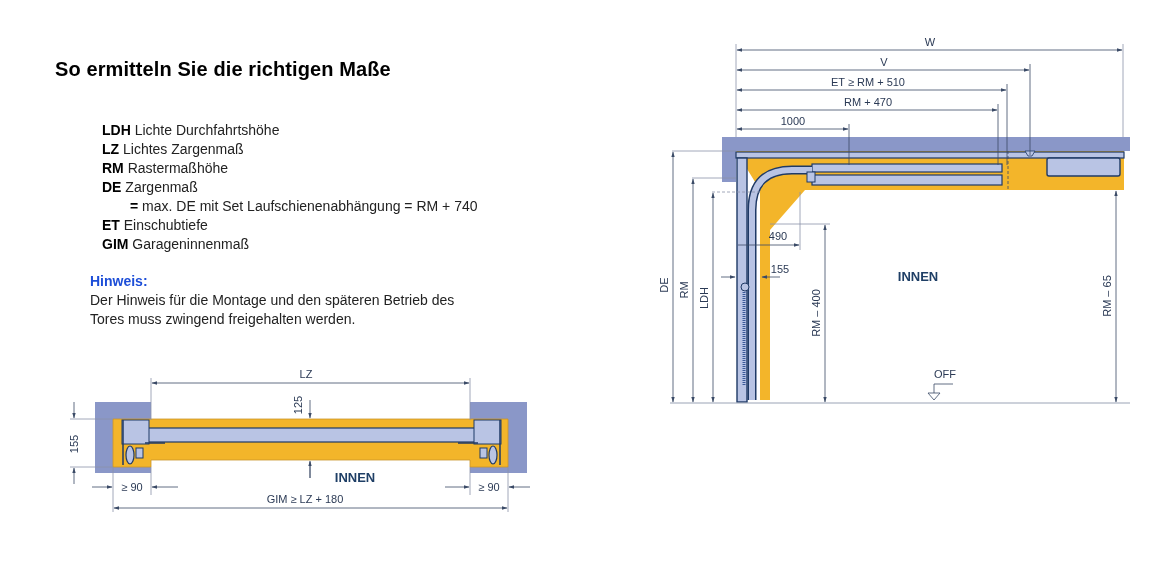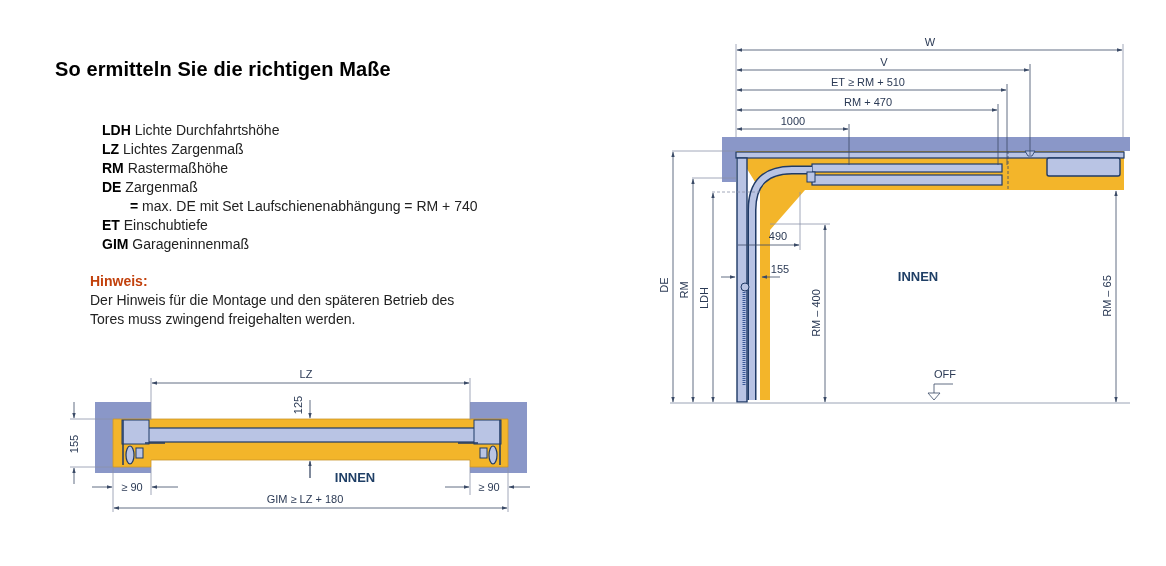--- a/index.html
+++ b/index.html
@@ -2,21 +2,21 @@
 <html><head>
 <meta charset="utf-8">
 <style>
   html, body { margin:0; padding:0; background:#ffffff; }
   body { width:1166px; height:566px; position:relative; overflow:hidden; font-family:"Liberation Sans", sans-serif; color:#111; }
   .title { position:absolute; left:55px; top:58px; font-size:20px; font-weight:bold; color:#000; letter-spacing:0.1px; }
   .legend { position:absolute; left:90px; top:121px; font-size:14px; line-height:19px; color:#222;margin-left:12px; }
   .legend .row b { color:#000; }
   .legend .row.indent { padding-left:28px;text-align:right; }
   .note { position:absolute; left:90px; top:272px; font-size:14px; line-height:19px; color:#222; }
-  .note .hd { font-weight:bold; color:#c2410c; }
+  .note .hd { font-weight:bold; color:#1d4ed8; }
   svg { position:absolute; left:0; top:0; }
   .dimtxt { font-family:"Liberation Sans", sans-serif; font-size:11px; fill:#2b3a55; }
   .bigtxt { font-family:"Liberation Sans", sans-serif; font-size:13px; font-weight:bold; fill:#1f3f66; }
 </style>
 </head>
 <body>
 
 <div class="title">So ermitteln Sie die richtigen Maße</div>
 
 <div class="legend">

